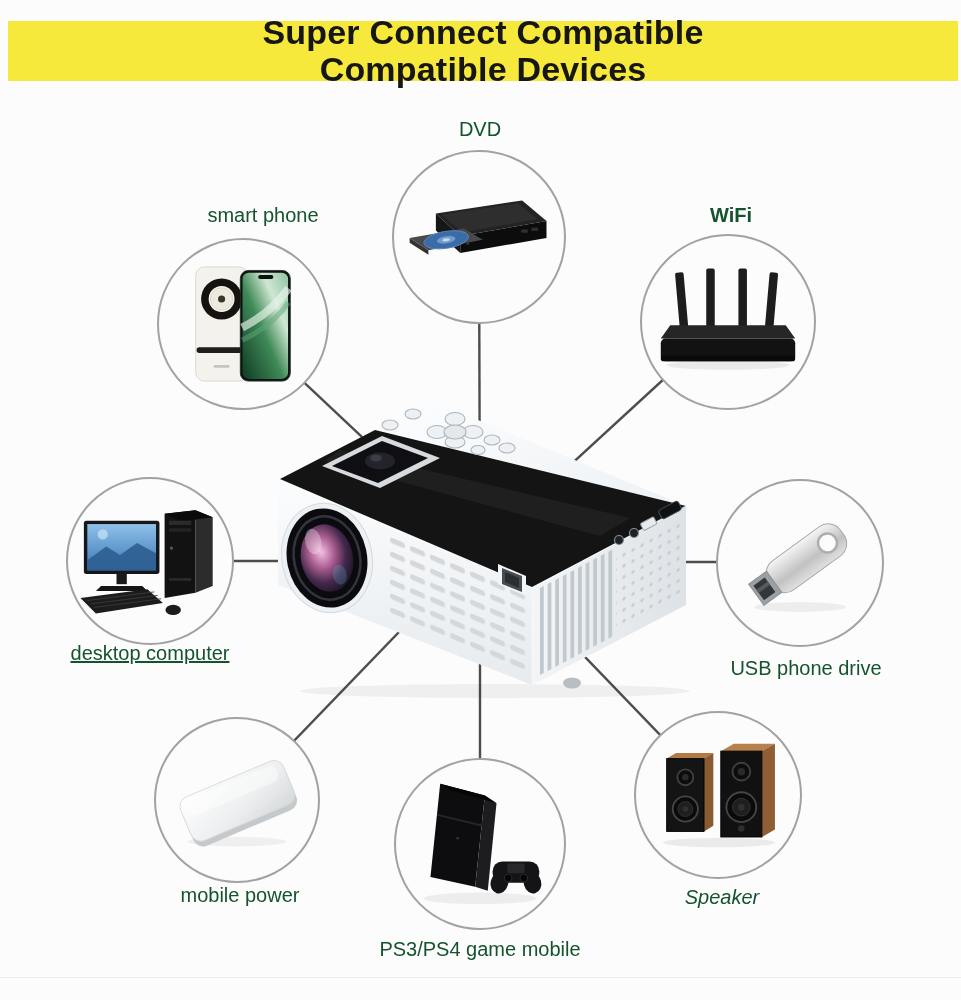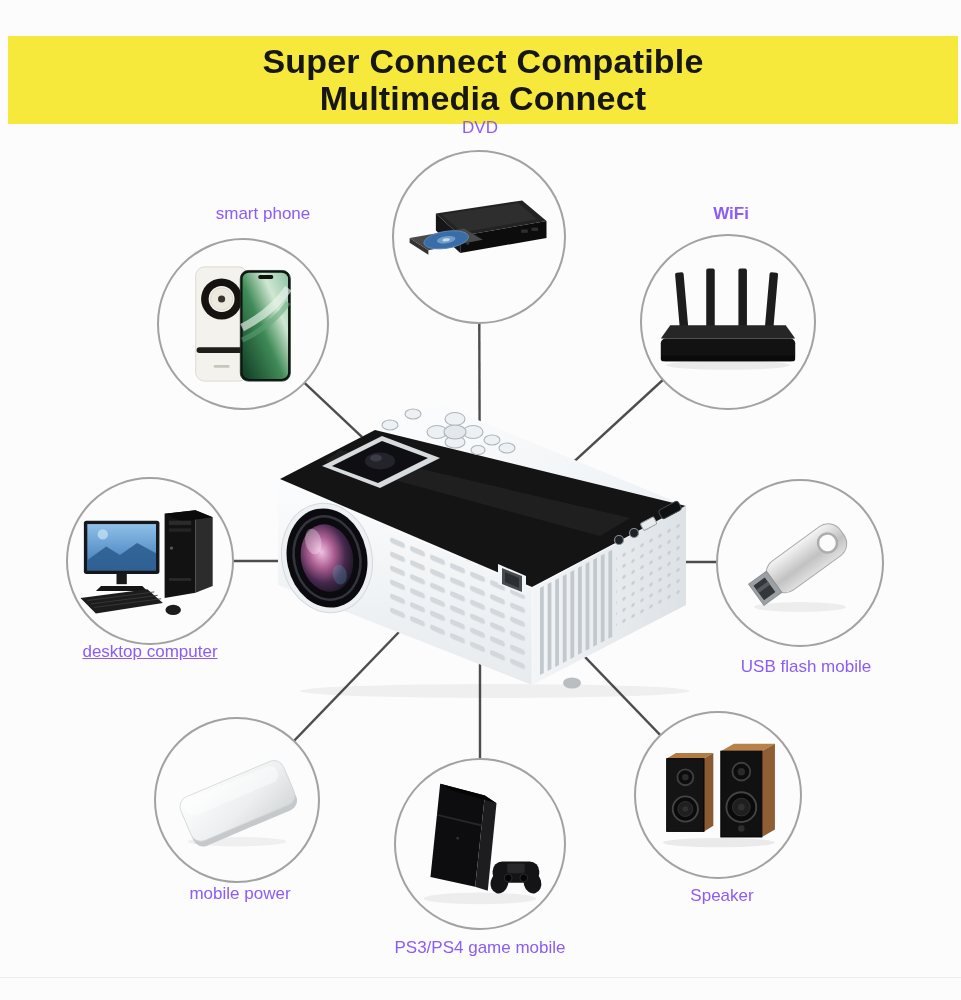--- a/index.html
+++ b/index.html
@@ -2,21 +2,21 @@
 <html><head>
 <meta charset="utf-8">
 <style>
   html,body{margin:0;padding:0;}
   body{
     width:961px;height:1000px;position:relative;overflow:hidden;
     background:#fcfcfd;
     font-family:"Liberation Sans","DejaVu Sans",sans-serif;
   }
   .banner{
-    position:absolute;left:8px;right:3px;top:36px;height:88px;
+    position:absolute;left:8px;right:3px;top:21px;height:60px;
     display:flex;flex-direction:column;justify-content:center;align-items:center;
     font-weight:bold;font-size:34px;line-height:37px;letter-spacing:0.2px;
   }
   .lines-layer{position:absolute;left:0;top:0;z-index:1;}
   .circle{
     position:absolute;border-radius:50%;
     border:2px solid #a2a2a2;background:#fcfcfd;
     display:flex;align-items:center;justify-content:center;
     z-index:2;box-sizing:border-box;
   }
@@ -24,56 +24,56 @@
   .c-phone{left:157px;top:238px;width:172px;height:172px;}
   .c-wifi{left:640px;top:234px;width:176px;height:176px;}
   .c-desktop{left:66px;top:477px;width:168px;height:168px;}
   .c-usb{left:716px;top:479px;width:168px;height:168px;}
   .c-power{left:154px;top:717px;width:166px;height:166px;}
   .c-ps{left:394px;top:758px;width:172px;height:172px;}
   .c-speaker{left:634px;top:711px;width:168px;height:168px;}
   .projector{position:absolute;left:270px;top:388px;z-index:2;}
   .dev-label{
     position:absolute;transform:translateX(-50%);
-    font-size:17px;color:#8b5cf6;white-space:nowrap;z-index:3;
+    font-size:20px;color:#14532d;white-space:nowrap;z-index:3;
   }
   .l-dvd{left:480px;top:118px;}
   .l-phone{left:237px;top:204px;margin-left:26px;}
   .l-wifi{left:731px;top:204px;font-weight:bold;}
   .l-desktop{left:150px;top:642px;text-decoration:underline;}
   .l-usb{left:806px;top:657px;}
   .l-power{left:240px;top:884px;}
   .l-ps{left:480px;top:938px;}
-  .l-speaker{left:722px;top:886px;}
+  .l-speaker{left:722px;top:886px;font-style:italic;}
   .bottom-rule{position:absolute;left:0;right:0;top:977px;height:1px;background:#ededed;}
 </style>
 </head>
 <body>
 
 <svg class="lines-layer" width="961" height="1000" stroke="#4d4d4d">
   <line x1="479" y1="237" x2="480" y2="548" stroke="#4d4d4d" stroke-width="2.4"></line>
   <line x1="245" y1="327" x2="480" y2="548" stroke="#4d4d4d" stroke-width="2.4"></line>
   <line x1="727" y1="321" x2="480" y2="548" stroke="#4d4d4d" stroke-width="2.4"></line>
   <line x1="150" y1="561" x2="480" y2="561" stroke="#4d4d4d" stroke-width="2.4"></line>
   <line x1="800" y1="562" x2="480" y2="562" stroke="#4d4d4d" stroke-width="2.4"></line>
   <line x1="237" y1="800" x2="480" y2="548" stroke="#4d4d4d" stroke-width="2.4"></line>
   <line x1="480" y1="844" x2="480" y2="548" stroke="#4d4d4d" stroke-width="2.4"></line>
   <line x1="718" y1="795" x2="480" y2="548" stroke="#4d4d4d" stroke-width="2.4"></line>
 </svg>
 
 <div class="banner" style="background: rgb(246, 233, 60); color: rgb(22, 22, 22);">
   <div>Super Connect Compatible</div>
-  <div>Multimedia Connect</div>
+  <div>Compatible Devices</div>
 </div>
 
 <div class="dev-label l-dvd">DVD</div>
 <div class="dev-label l-phone">smart phone</div>
 <div class="dev-label l-wifi">WiFi</div>
 <div class="dev-label l-desktop">desktop computer</div>
-<div class="dev-label l-usb">USB flash mobile</div>
+<div class="dev-label l-usb">USB phone drive</div>
 <div class="dev-label l-power">mobile power</div>
 <div class="dev-label l-ps">PS3/PS4 game mobile</div>
 <div class="dev-label l-speaker">Speaker</div>
 
 <div class="circle c-dvd" style="border-color: rgb(162, 162, 162);">
   <svg width="150" height="110" viewBox="0 0 160 110">
     <polygon points="34,30 126,16 152,38 60,54" fill="#232323"></polygon>
     <polygon points="40,31 122,19 142,36 62,50" fill="#ffffff" opacity="0.05"></polygon>
     <polygon points="60,54 152,38 152,56 60,72" fill="#0c0c0c"></polygon>
     <polygon points="34,30 60,54 60,72 34,48" fill="#161616"></polygon>

